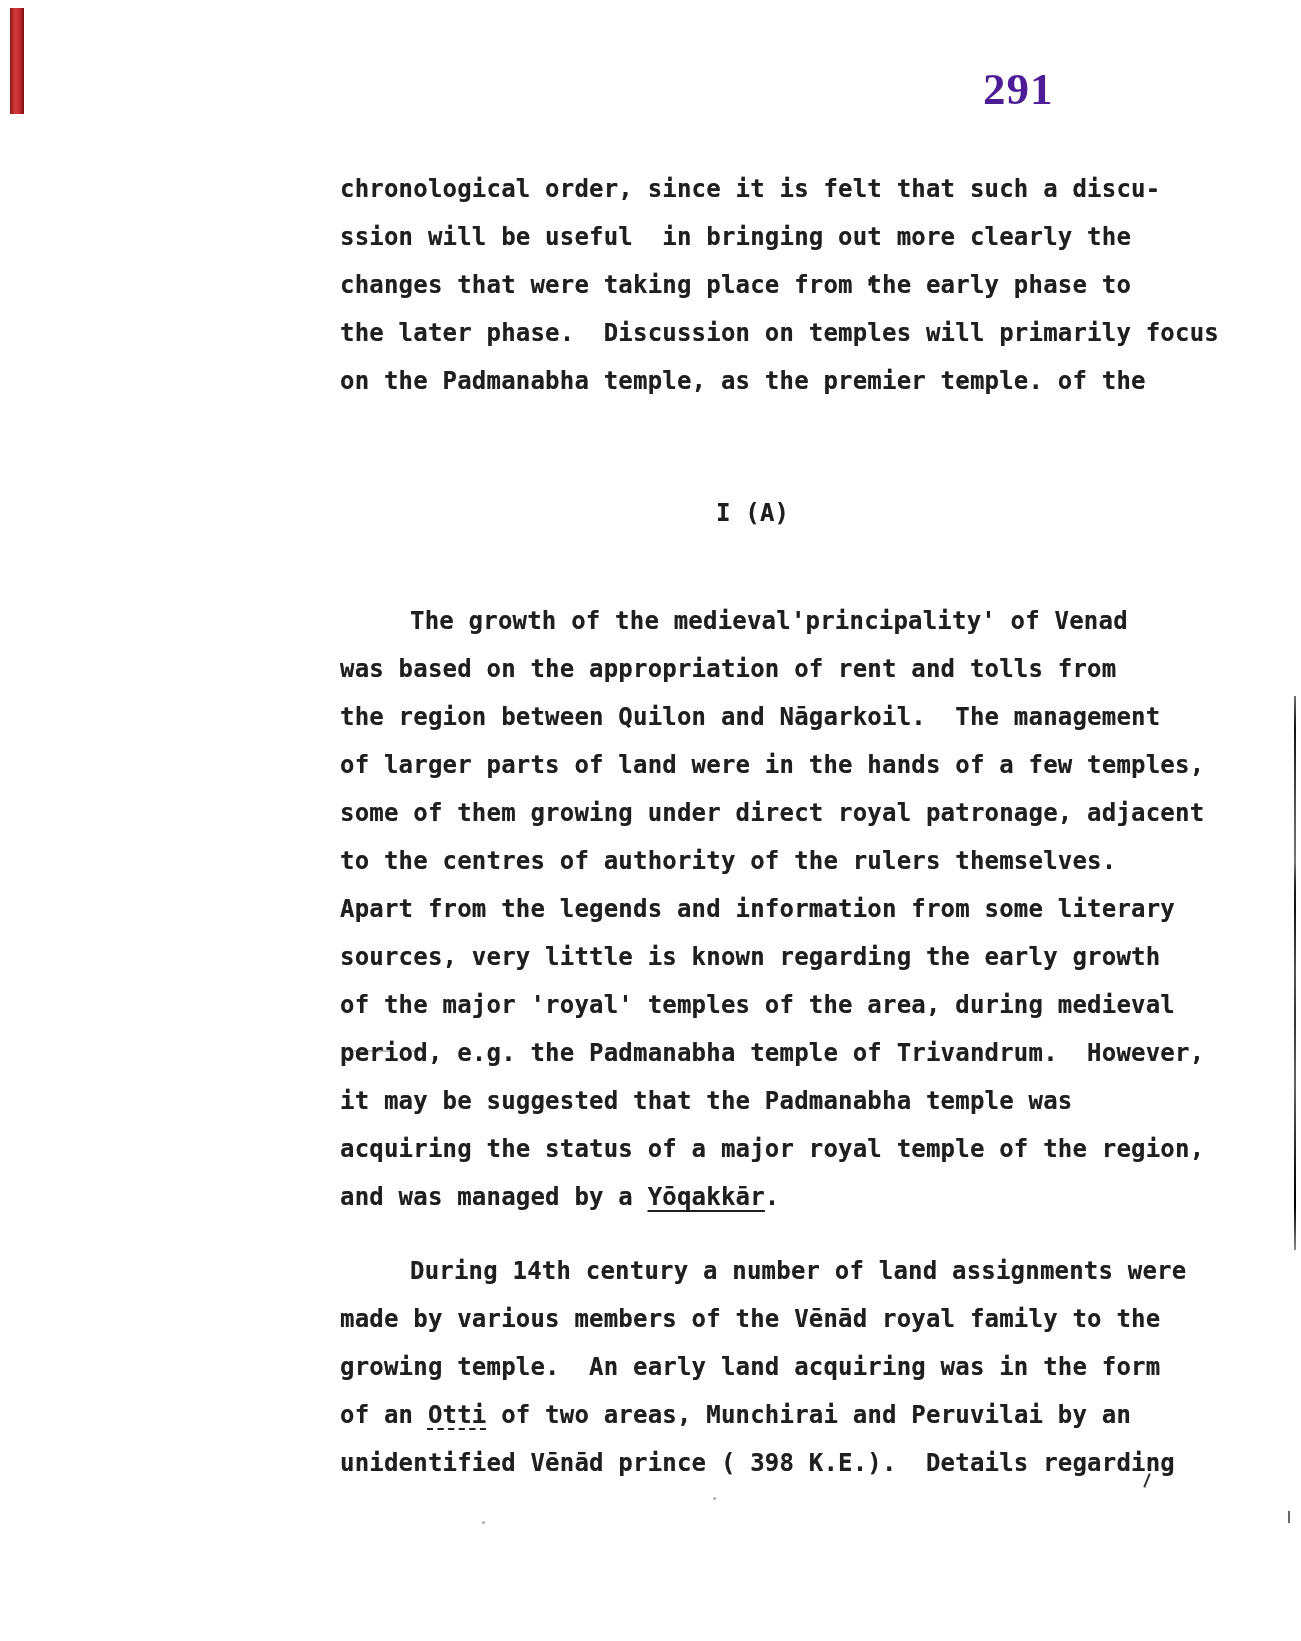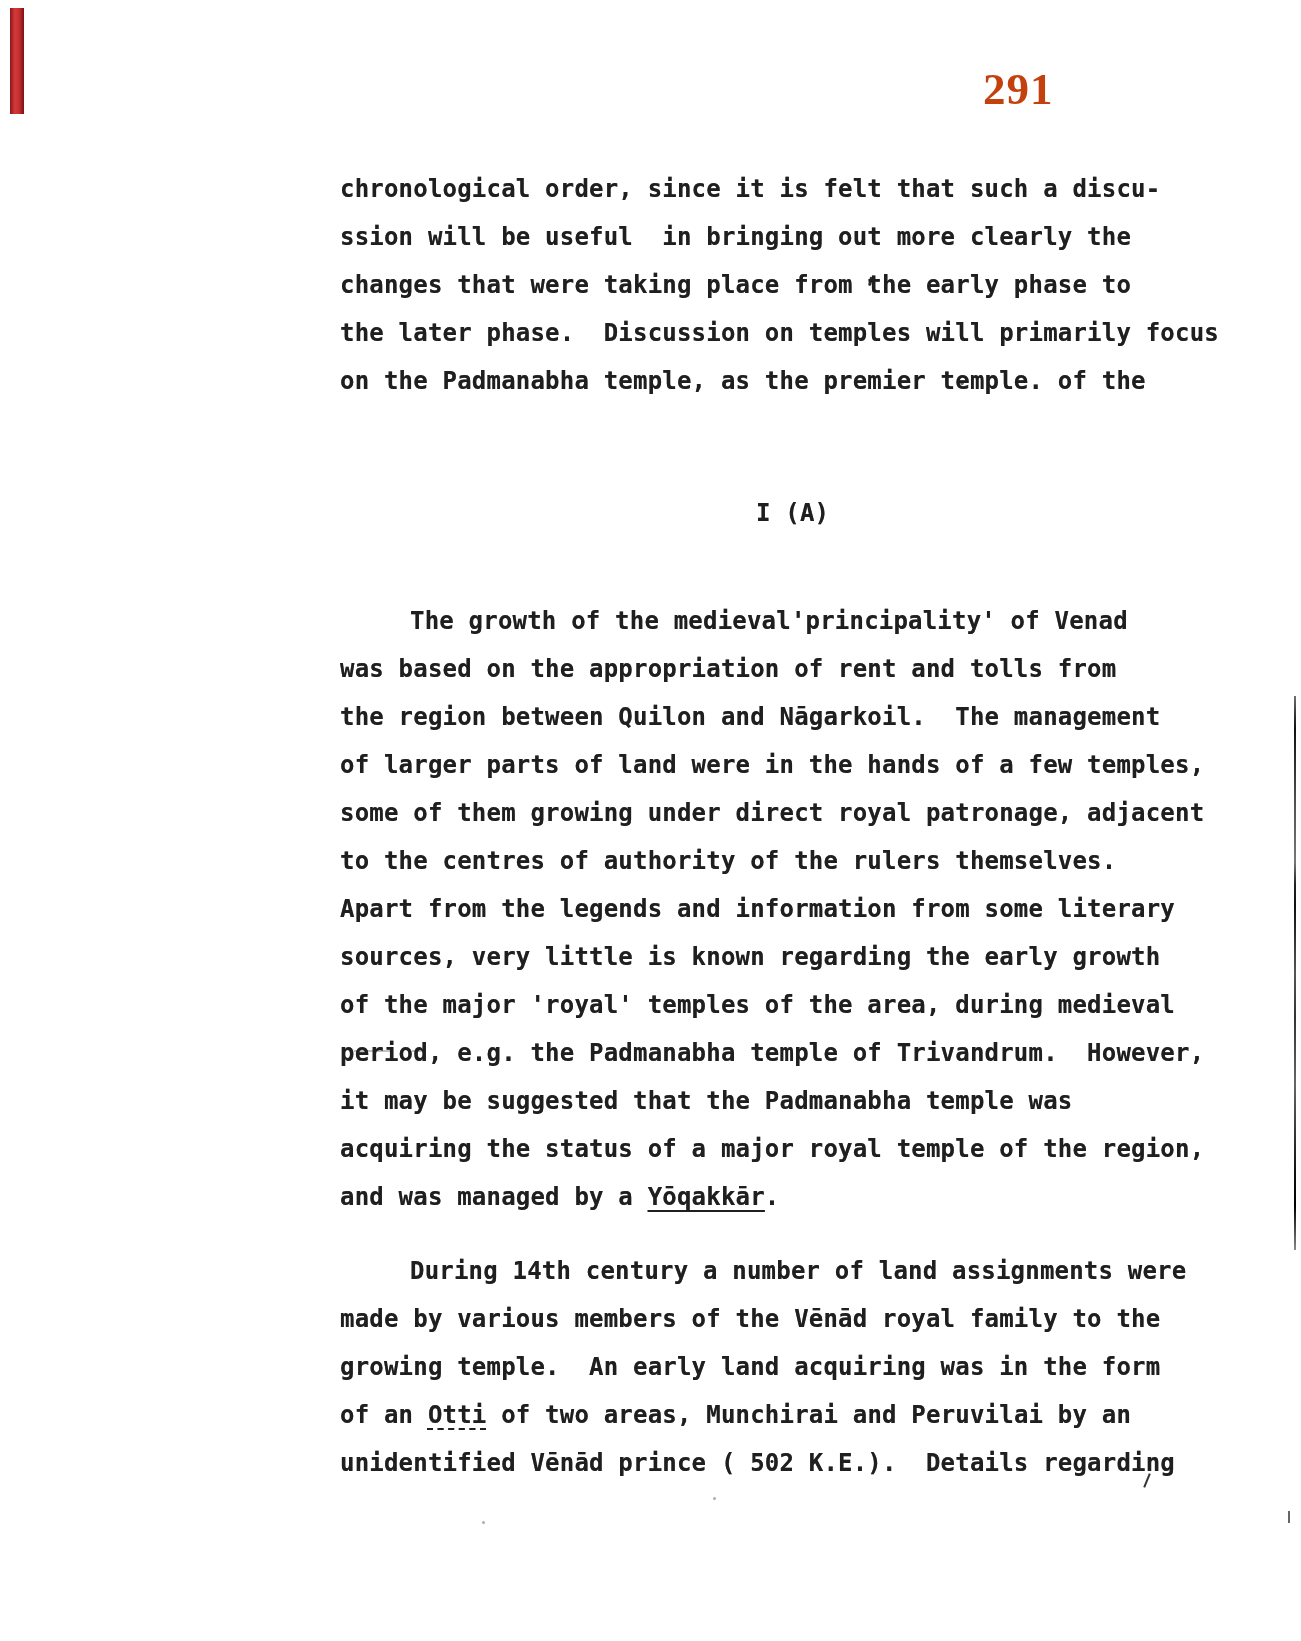--- a/index.html
+++ b/index.html
@@ -23,26 +23,25 @@
     text-shadow:0 0 0.6px rgba(20,20,20,0.55);
     margin-top:12px;
   }
   .indent{left:410px;}
   .heading{
     position:absolute;left:716px;top:498px;
     height:30px;line-height:30px;
     font-size:24px;font-weight:bold;letter-spacing:0.2px;
     color:#1f1f1f;white-space:pre;
     text-shadow:0 0 0.6px rgba(20,20,20,0.55);
-    margin-left:40px;
   }
   .page-number{
     position:absolute;left:983px;top:63px;
     font-family:"Liberation Serif", serif;
-    font-size:45px;font-weight:bold;color:#c2410c;
+    font-size:45px;font-weight:bold;color:#4c1d95;
     letter-spacing:1px;
   }
   .u-solid{text-decoration:underline;text-decoration-thickness:2px;text-underline-offset:5px;}
   .u-dashed{text-decoration:underline dashed;text-decoration-thickness:2px;text-underline-offset:5px;}
   
   .ribbon{
     position:absolute;left:10px;top:8px;width:14px;height:106px;
     background:linear-gradient(90deg,#8e1517 0%,#d23a3b 35%,#c62f31 65%,#7d1012 100%);
   }
   .scanline{
@@ -97,15 +96,15 @@
   <div class="tline" style="top:1026px">period, e.g. the Padmanabha temple of Trivandrum.  However,</div>
   <div class="tline" style="top:978px">of the major 'royal' temples of the area, during medieval</div>
   <div class="tline" style="top:1074px">it may be suggested that the Padmanabha temple was</div>
   <div class="tline" style="top:1122px">acquiring the status of a major royal temple of the region,</div>
   <div class="tline" style="top:1170px"><span>and was managed by a </span><span class="u-solid">Yōqakkār</span><span>.</span></div>
 
   <div class="tline indent" style="top:1244px">During 14th century a number of land assignments were</div>
   <div class="tline" style="top:1292px">made by various members of the Vēnād royal family to the</div>
   <div class="tline" style="top:1340px">growing temple.  An early land acquiring was in the form</div>
   <div class="tline" style="top:1388px"><span>of an </span><span class="u-dashed">Otti</span><span> of two areas, Munchirai and Peruvilai by an</span></div>
-  <div class="tline" style="top:1436px">unidentified Vēnād prince ( 502 K.E.).  Details regarding</div>
+  <div class="tline" style="top:1436px">unidentified Vēnād prince ( 398 K.E.).  Details regarding</div>
 
 </div>
 
 </body></html>

